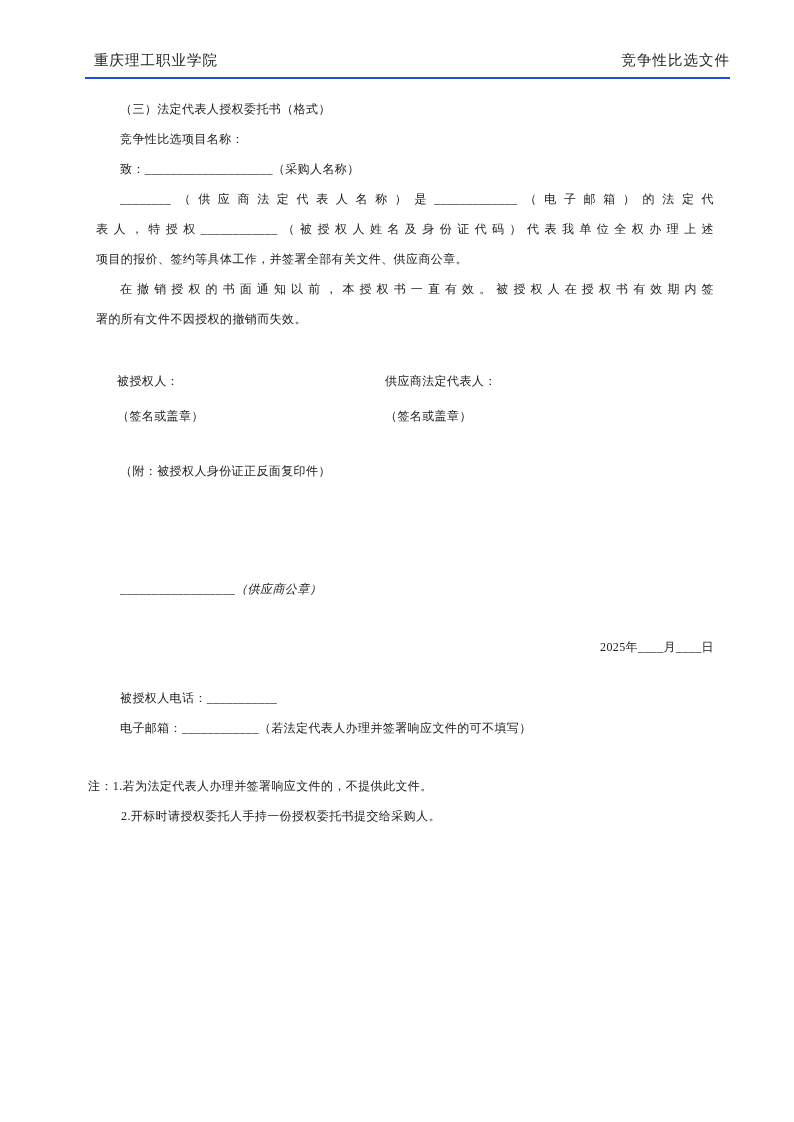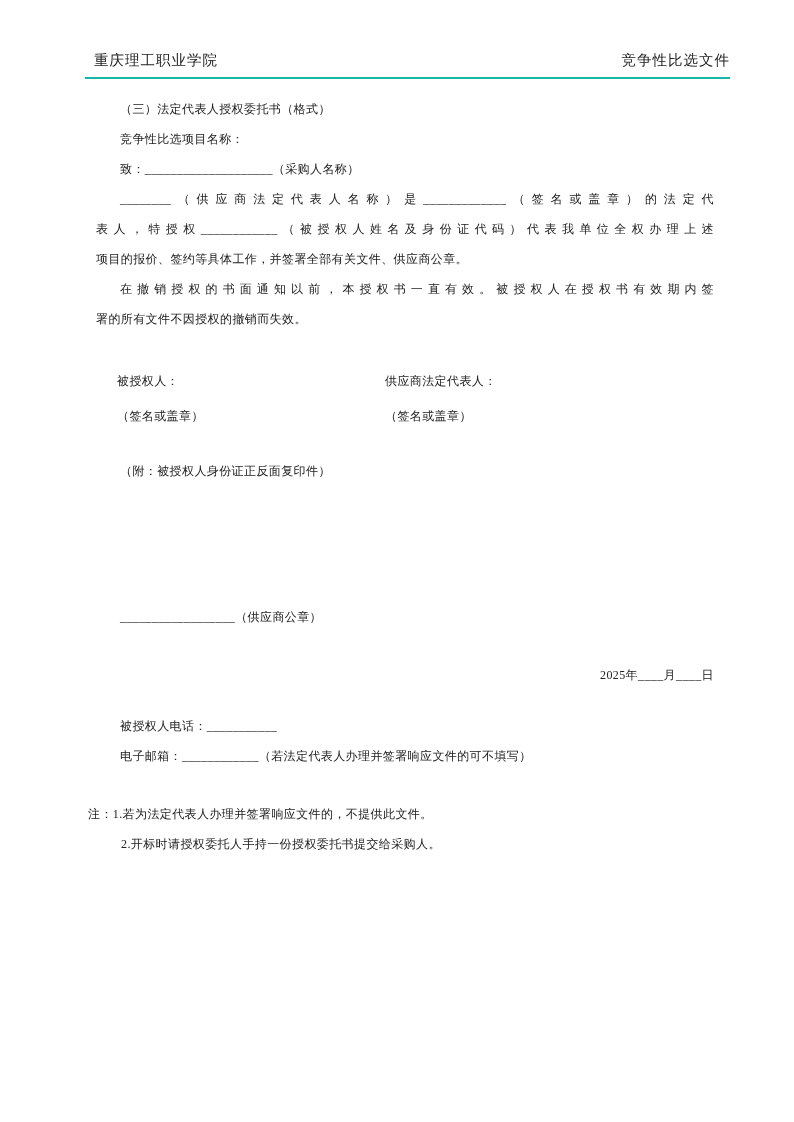--- a/index.html
+++ b/index.html
@@ -19,21 +19,21 @@
   
   .page-header {
     position: absolute;
     top: 50px;
     left: 85px;
     width: 645px;
     display: flex;
     justify-content: space-between;
     align-items: flex-end;
     padding-bottom: 7px;
-    border-bottom: 2px solid #14b8a6;
+    border-bottom: 2px solid #1d4ed8;
     font-size: 14.5px;
     line-height: 20px;
     letter-spacing: 1px;
   }
   .page-header .hleft { padding-left: 9px; }
   
   .doc-body {
     position: absolute;
     top: 94px;
     left: 96px;
@@ -48,21 +48,21 @@
     white-space: normal;
     text-align: justify;
     text-align-last: justify;
   }
   
   .sig-block { margin-top: 30px; }
   .sig-row { position: relative; height: 35px; line-height: 35px; }
   .sig-left  { position: absolute; left: 21px;  top: 0; }
   .sig-right { position: absolute; left: 289px; top: 0; }
   .attach-line { margin-top: 22px; }
-  .seal-line   { margin-top: 116px; }
+  .seal-line   { margin-top: 88px; font-style: italic; }
   .date-line   { margin-top: 28px; text-align: right; }
   .phone-line  { margin-top: 21px; }
   .notes-block { margin-top: 28px; margin-left: -8px; }
   .note-cont   { padding-left: 33px; }
   
   .page-footer {
     position: absolute;
     top: 1016px;
     left: 0;
     width: 100%;
@@ -84,21 +84,21 @@
 
   <div class="doc-body">
 
     <div class="line indent">（三）法定代表人授权委托书（格式）</div>
 
     <div class="line indent">竞争性比选项目名称：</div>
 
     <div class="line indent">致：____________________（采购人名称）</div>
 
     <div>
-      <div class="line indent fulljust">________（供应商法定代表人名称）是_____________（签名或盖章）的法定代</div>
+      <div class="line indent fulljust">________（供应商法定代表人名称）是_____________（电子邮箱）的法定代</div>
       <div class="line fulljust">表人，特授权____________（被授权人姓名及身份证代码）代表我单位全权办理上述</div>
       <div class="line">项目的报价、签约等具体工作，并签署全部有关文件、供应商公章。</div>
     </div>
 
 
     <div>
       <div class="line indent fulljust">在撤销授权的书面通知以前，本授权书一直有效。被授权人在授权书有效期内签</div>
       <div class="line">署的所有文件不因授权的撤销而失效。</div>
     </div>
 

